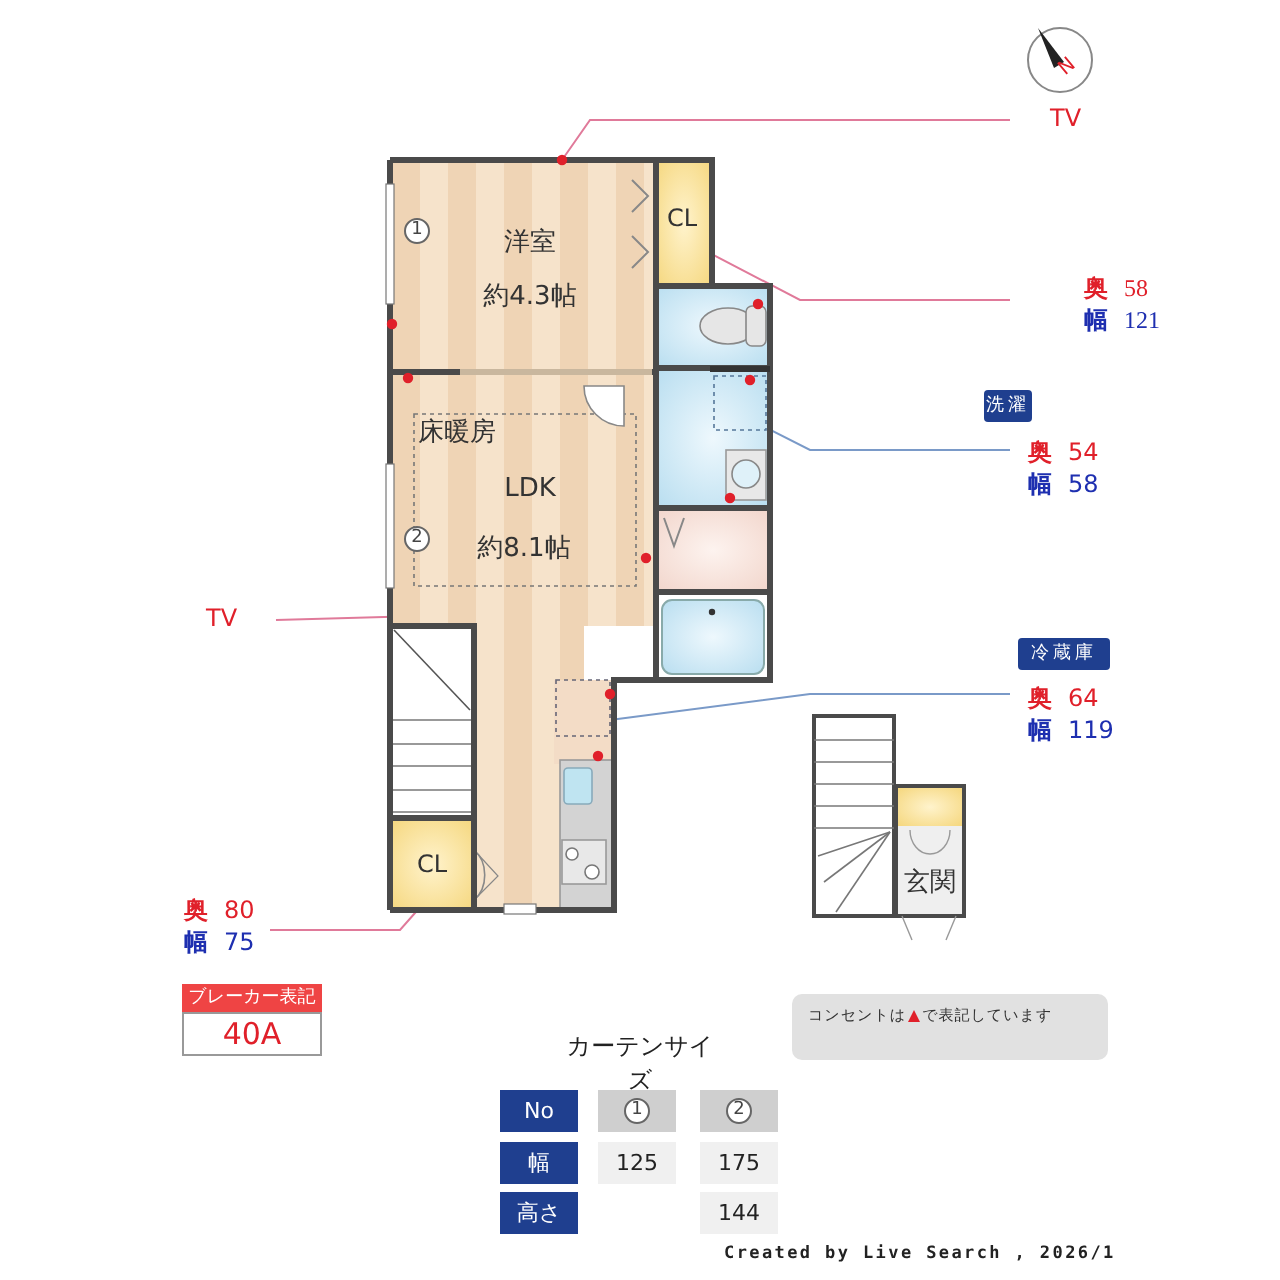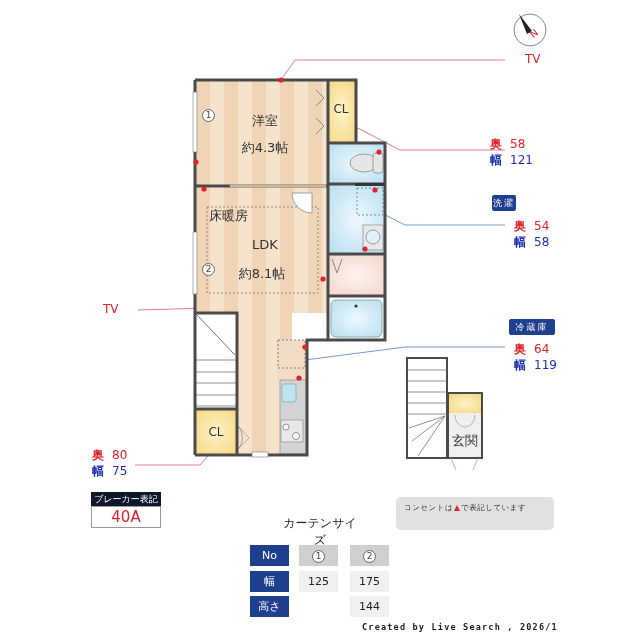--- a/index.html
+++ b/index.html
@@ -6,21 +6,21 @@
   html, body { width: 640px; height: 640px; background: #ffffff; overflow: hidden; }
   body { position: relative; font-family: "DejaVu Sans", sans-serif; }
   .abs { position: absolute; }
   svg.plan { position: absolute; left: 0; top: 0; }
   .lbl { position: absolute; font-family: "DejaVu Sans", sans-serif; color: #333; white-space: nowrap; }
   .red { color: #e0202a; }
   .blue { color: #1e2fb0; }
   .dim { font-size: 12px; line-height: 16px; }
   .dim .k { font-weight: bold; margin-right: 8px; }
   .tag { position: absolute; background: #1f3f8f; color: #fff; font-size: 9px; text-align: center; border-radius: 2px; line-height: 16px; height: 16px; letter-spacing: 2px; }
-  .breaker-head { position: absolute; left: 91px; top: 492px; width: 70px; height: 15px; background: #0f172a; color: #fff; font-size: 9px; text-align: center; line-height: 15px; }
+  .breaker-head { position: absolute; left: 91px; top: 492px; width: 70px; height: 15px; background: #ef4444; color: #fff; font-size: 9px; text-align: center; line-height: 15px; }
   .breaker-val { position: absolute; left: 91px; top: 506px; width: 70px; height: 22px; border: 1px solid #999; color: #e0202a; font-size: 15px; text-align: center; line-height: 20px; background: #fff; }
   .note { position: absolute; left: 396px; top: 497px; width: 158px; height: 33px; background: #e1e1e1; border-radius: 5px; font-size: 7.5px; color: #333; padding: 5px 0 0 8px; line-height: 12px; font-weight: normal; letter-spacing: 0.5px; }
   .note .tri { display: inline-block; width: 0; height: 0; border-left: 3px solid transparent; border-right: 3px solid transparent; border-bottom: 6px solid #e0202a; vertical-align: middle; margin: 0 1px; }
   .ctitle { position: absolute; left: 280px; top: 515px; width: 80px; text-align: center; font-size: 12px; color: #222; }
   .cell { position: absolute; height: 21px; line-height: 21px; text-align: center; font-size: 11px; }
   .cell.h { background: #1f3f8f; color: #fff; width: 39px; left: 250px; }
   .cell.n { background: #cfcfcf; color: #444; width: 39px; }
   .cell.v { background: #f0f0f0; color: #222; width: 39px; }
   .circ { display: inline-block; width: 13px; height: 13px; border: 1px solid #666; border-radius: 50%; font-size: 9px; line-height: 11px; text-align: center; background: #fff; color: #444; vertical-align: middle; }
   .credit { position: absolute; left: 362px; top: 622px; font-family: "DejaVu Sans Mono", monospace; font-size: 8.5px; font-weight: bold; color: #222; letter-spacing: 1.2px; }
@@ -174,21 +174,21 @@
 
 <div class="room" style="left:235px;top:112px;width:60px;">洋室</div>
 <div class="room" style="left:225px;top:139px;width:80px;">約4.3帖</div>
 <div class="room" style="left:209px;top:207px;font-size:13px;">床暖房</div>
 <div class="room" style="left:235px;top:237px;width:60px;">LDK</div>
 <div class="room" style="left:222px;top:265px;width:80px;">約8.1帖</div>
 <div class="room" style="left:329px;top:102px;width:24px;font-size:12px;">CL</div>
 <div class="room" style="left:203px;top:425px;width:26px;font-size:12px;">CL</div>
 <div class="room" style="left:445px;top:432px;width:40px;font-size:13px;">玄関</div>
 
-<div class="lbl dim" style="left:490px;top:136px;">
+<div class="lbl dim" style="left:542px;top:136px;font-family:Liberation Serif, serif;">
   <div class="red"><span class="k">奥</span><span>58</span></div>
   <div class="blue"><span class="k">幅</span><span>121</span></div>
 </div>
 
 <div class="tag" style="left:492px;top:195px;width:24px;">洗濯機</div>
 <div class="lbl dim" style="left:514px;top:218px;">
   <div class="red"><span class="k">奥</span><span>54</span></div>
   <div class="blue"><span class="k">幅</span><span>58</span></div>
 </div>
 

